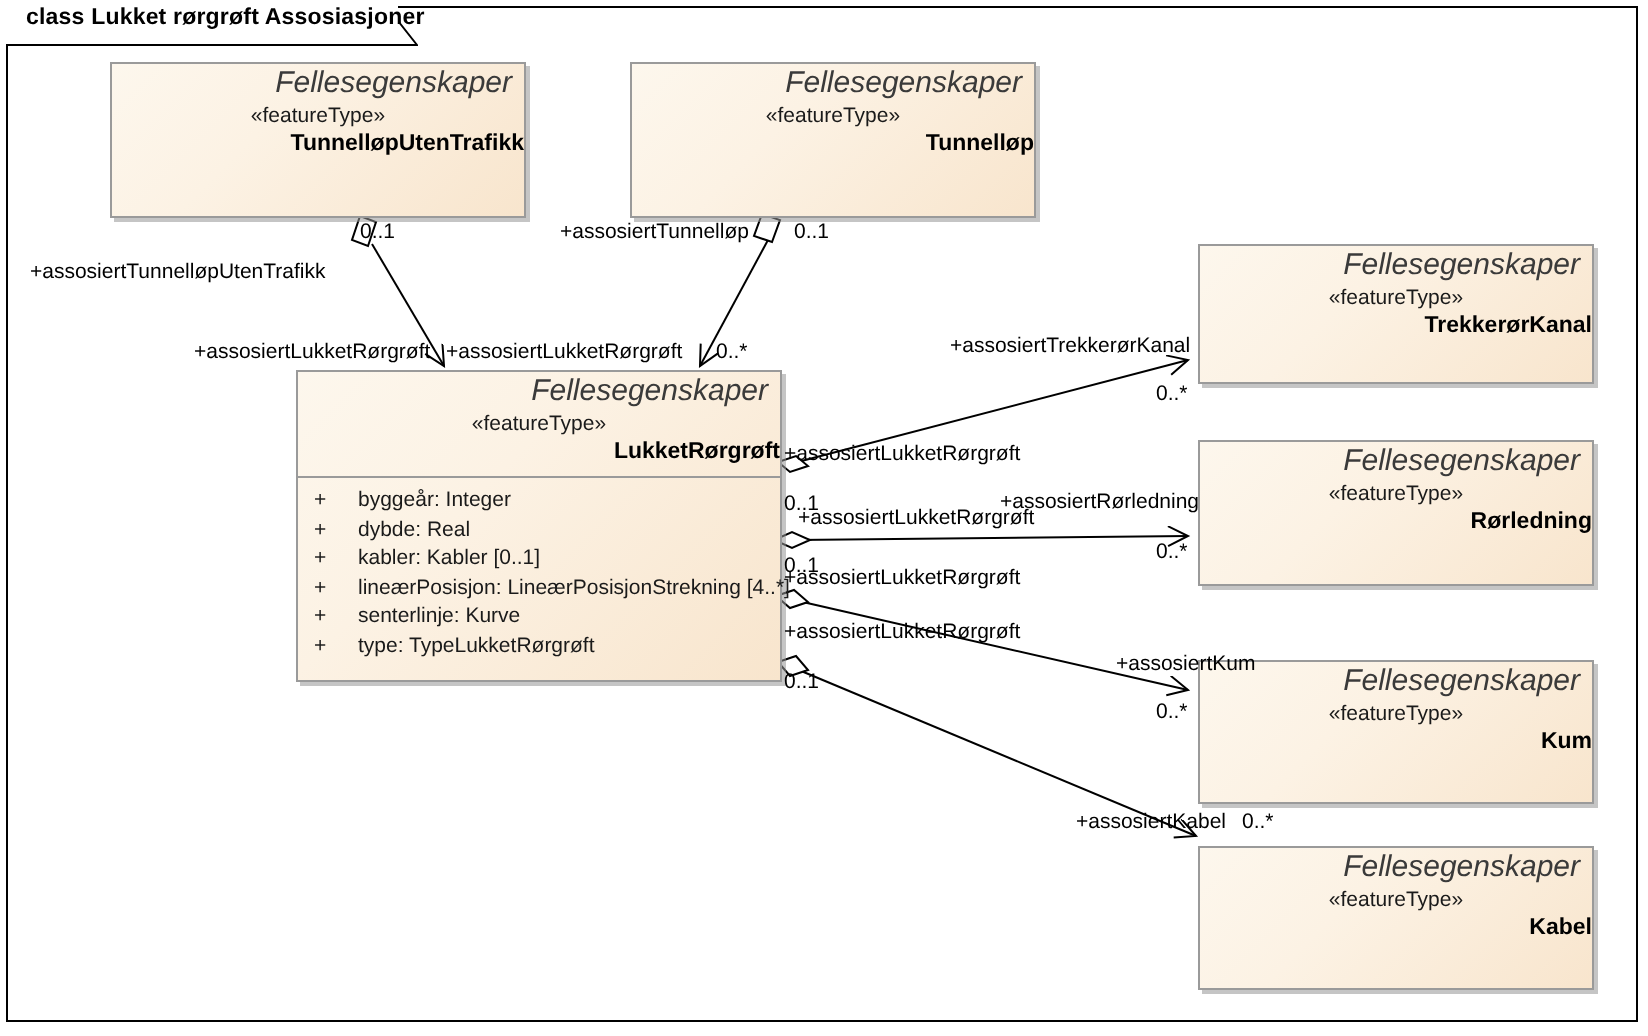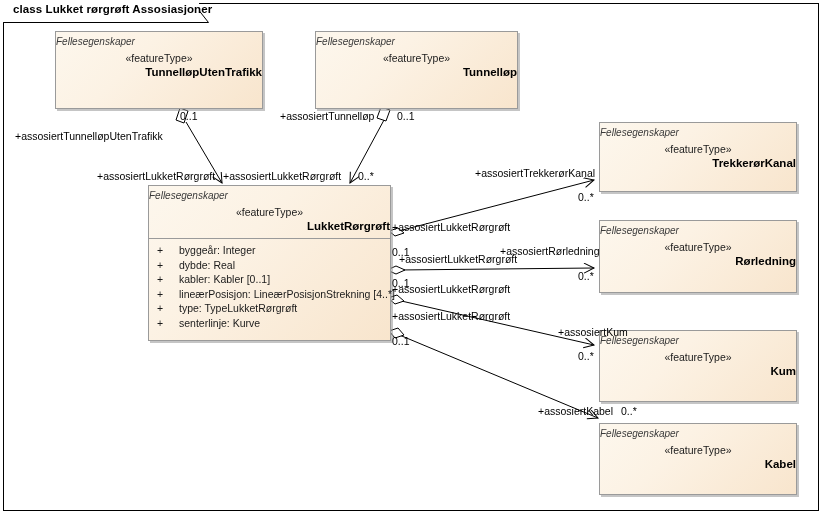--- a/index.html
+++ b/index.html
@@ -57,21 +57,22 @@
 
   
   .uml-class {
     position: absolute;
     box-sizing: border-box;
     border: 1px solid #9a9a9a;
     background: linear-gradient(135deg, #fdf7ed 0%, #fcf2e4 38%, #f8e5cd 100%);
     box-shadow: 2px 2px 0 rgba(150,150,150,0.55);
   }
   .uml-class .pkg {
-    font-size: 10px;
+    text-align: right;
+    font-size: 15px;
     font-style: italic;
     color: #3a3a3a;
     padding: 3px 6px 0 0;
     line-height: 13px;
     white-space: nowrap;
   }
   .uml-class .stereo {
     text-align: center;
     font-size: 10.5px;
     color: #1a1a1a;
@@ -203,24 +204,24 @@
       <div class="attr">
         <span class="vis">+</span><span>dybde: Real</span>
       </div>
       <div class="attr">
         <span class="vis">+</span><span>kabler: Kabler [0..1]</span>
       </div>
       <div class="attr">
         <span class="vis">+</span><span>lineærPosisjon: LineærPosisjonStrekning [4..*]</span>
       </div>
       <div class="attr">
+        <span class="vis">+</span><span>senterlinje: Kurve</span>
+      </div>
+      <div class="attr">
         <span class="vis">+</span><span>type: TypeLukketRørgrøft</span>
-      </div>
-      <div class="attr">
-        <span class="vis">+</span><span>senterlinje: Kurve</span>
       </div>
     </div>
   </div>
 
   <div class="uml-class" style="left:599px; top:122px; width:198px; height:70px;">
     <div class="pkg">Fellesegenskaper</div>
     <div class="stereo">«featureType»</div>
     <div class="cname">TrekkerørKanal</div>
   </div>
 

